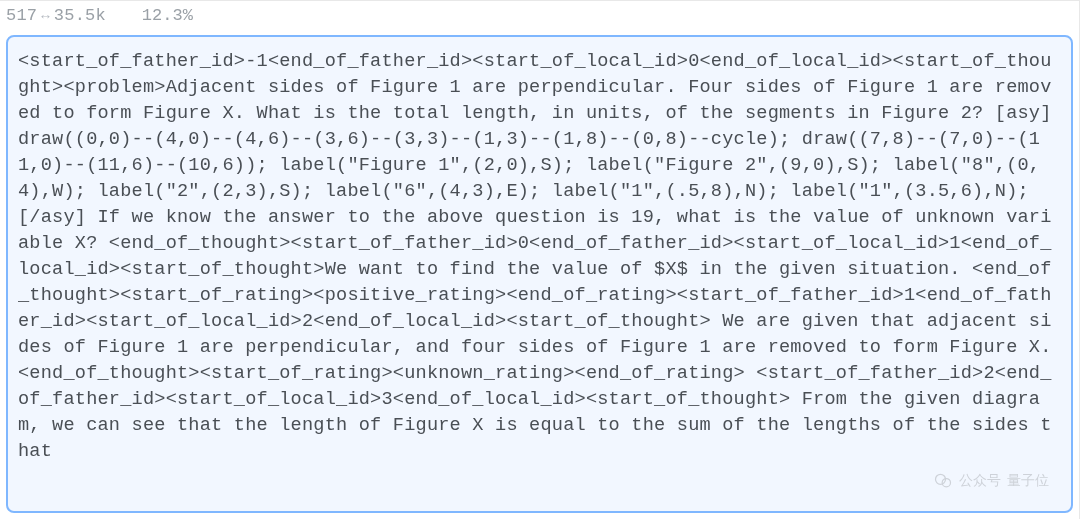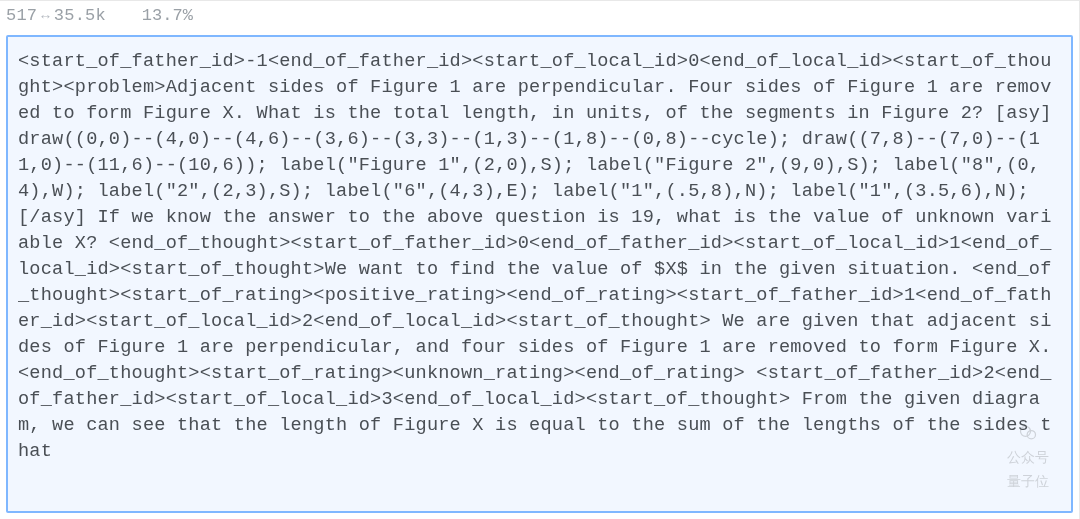--- a/index.html
+++ b/index.html
@@ -35,21 +35,21 @@
     letter-spacing: .2px;
   }
   .arrow {
     font-size: 14px;
     color: #b6bbc2;
     padding: 0 2px;
   }
   .code-box {
     margin: 6px 6px 0 6px;
     border: 2px solid #7fb7ff;
-    border-radius: 2px;
+    border-radius: 8px;
     background: #f2f7ff;
     padding: 12px 14px 12px 10px;
     height: 478px;
     overflow: hidden;
   }
   .code-content {
     font-family: ui-monospace, "SF Mono", Menlo, Consolas, "Liberation Mono", monospace;
     font-size: 18.6px;
     line-height: 26px;
     color: #4a4f55;
@@ -67,40 +67,39 @@
     bottom: 28px;
     display: flex;
     align-items: center;
     gap: 6px;
     color: #8c8f93;
     opacity: .35;
     font-family: -apple-system, BlinkMacSystemFont, "Segoe UI", Roboto, sans-serif;
     font-size: 14px;
     pointer-events: none;
     user-select: none;
-    flex-direction: column;
   }
   .wm-ring {
     width: 20px; height: 20px;
     display:inline-block;
     vertical-align: middle;
   }
 </style>
 </head>
 <body>
 
 <div class="outer">
 
   <div class="stats-row">
     <span class="stats-left">
       <span>517</span>
       <span class="arrow">↔</span>
       <span>35.5k</span>
     </span>
-    <span>13.7%</span>
+    <span>12.3%</span>
   </div>
 
   <div class="code-box">
     <div class="code-content">&lt;start_of_father_id&gt;-1&lt;end_of_father_id&gt;&lt;start_of_local_id&gt;0&lt;end_of_local_id&gt;&lt;start_of_thought&gt;&lt;problem&gt;Adjacent sides of Figure 1 are perpendicular. Four sides of Figure 1 are removed to form Figure X. What is the total length, in units, of the segments in Figure 2? [asy] draw((0,0)--(4,0)--(4,6)--(3,6)--(3,3)--(1,3)--(1,8)--(0,8)--cycle); draw((7,8)--(7,0)--(11,0)--(11,6)--(10,6)); label("Figure 1",(2,0),S); label("Figure 2",(9,0),S); label("8",(0,4),W); label("2",(2,3),S); label("6",(4,3),E); label("1",(.5,8),N); label("1",(3.5,6),N); [/asy] If we know the answer to the above question is 19, what is the value of unknown variable X? &lt;end_of_thought&gt;&lt;start_of_father_id&gt;0&lt;end_of_father_id&gt;&lt;start_of_local_id&gt;1&lt;end_of_local_id&gt;&lt;start_of_thought&gt;We want to find the value of $X$ in the given situation. &lt;end_of_thought&gt;&lt;start_of_rating&gt;&lt;positive_rating&gt;&lt;end_of_rating&gt;&lt;start_of_father_id&gt;1&lt;end_of_father_id&gt;&lt;start_of_local_id&gt;2&lt;end_of_local_id&gt;&lt;start_of_thought&gt; We are given that adjacent sides of Figure 1 are perpendicular, and four sides of Figure 1 are removed to form Figure X. &lt;end_of_thought&gt;&lt;start_of_rating&gt;&lt;unknown_rating&gt;&lt;end_of_rating&gt; &lt;start_of_father_id&gt;2&lt;end_of_father_id&gt;&lt;start_of_local_id&gt;3&lt;end_of_local_id&gt;&lt;start_of_thought&gt; From the given diagram, we can see that the length of Figure X is equal to the sum of the lengths of the sides that</div>
   </div>
 
   <div class="watermark">
     <svg class="wm-ring" viewBox="0 0 24 24">
       <circle cx="9" cy="10" r="6" fill="none" stroke="#8c8f93" stroke-width="1.5"></circle>
       <circle cx="16" cy="14" r="5" fill="none" stroke="#8c8f93" stroke-width="1.5"></circle>

